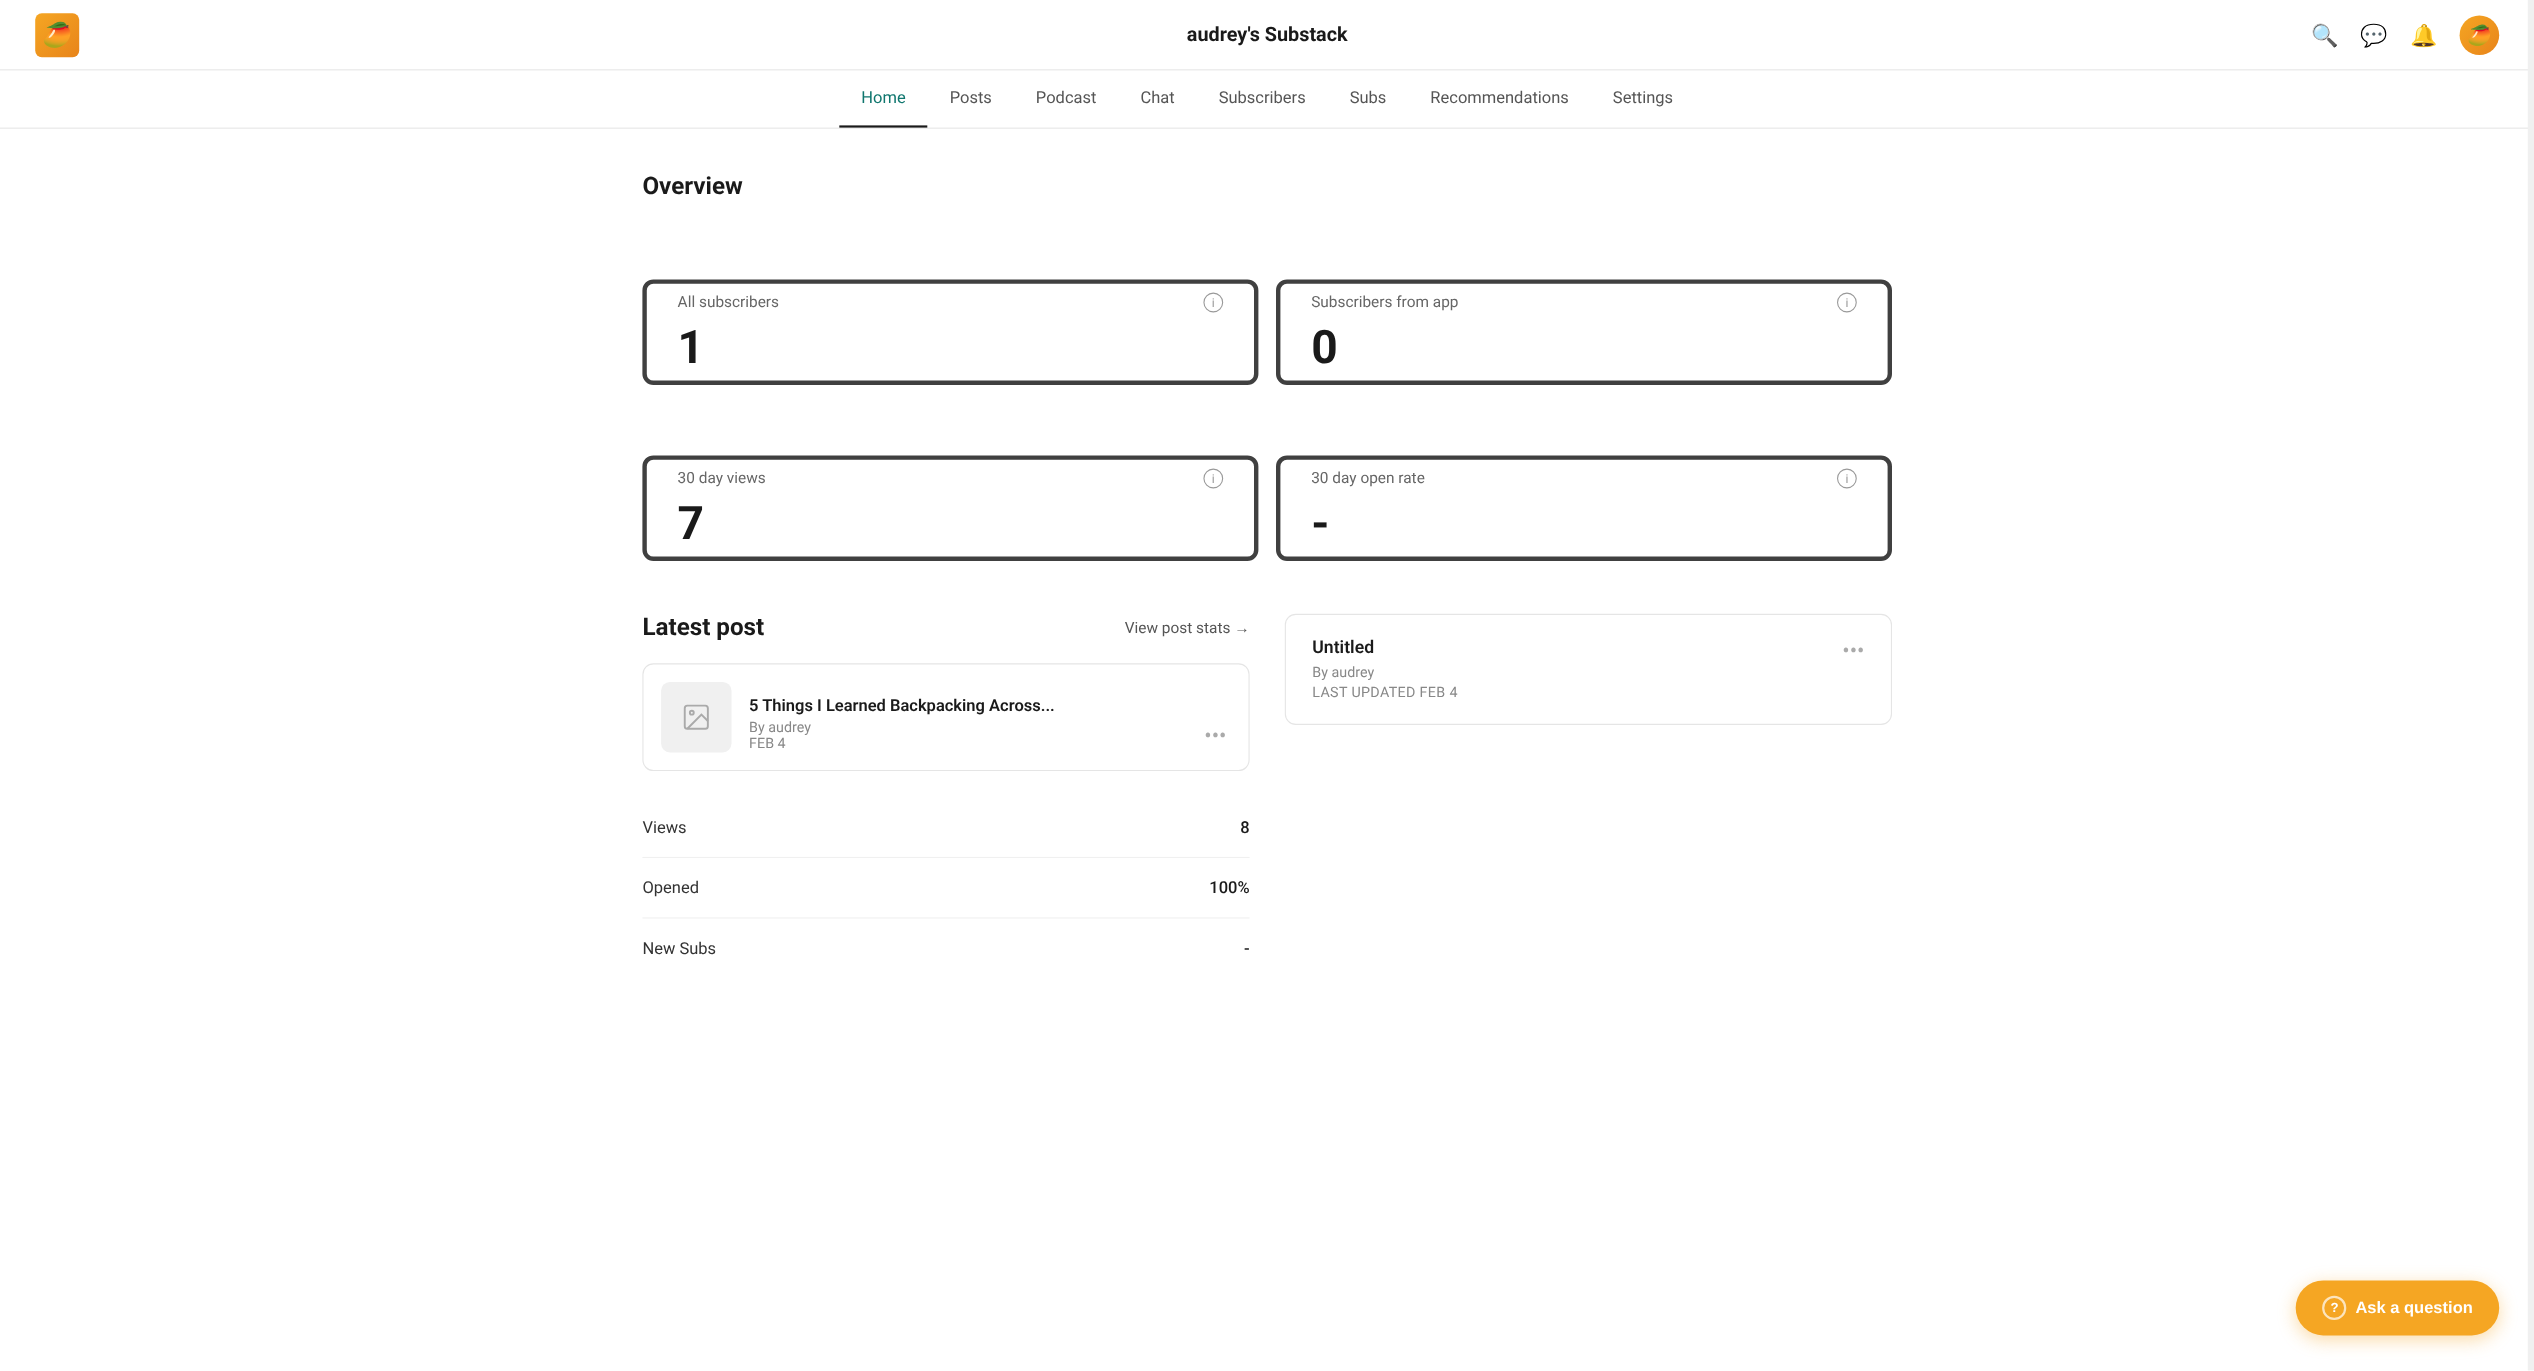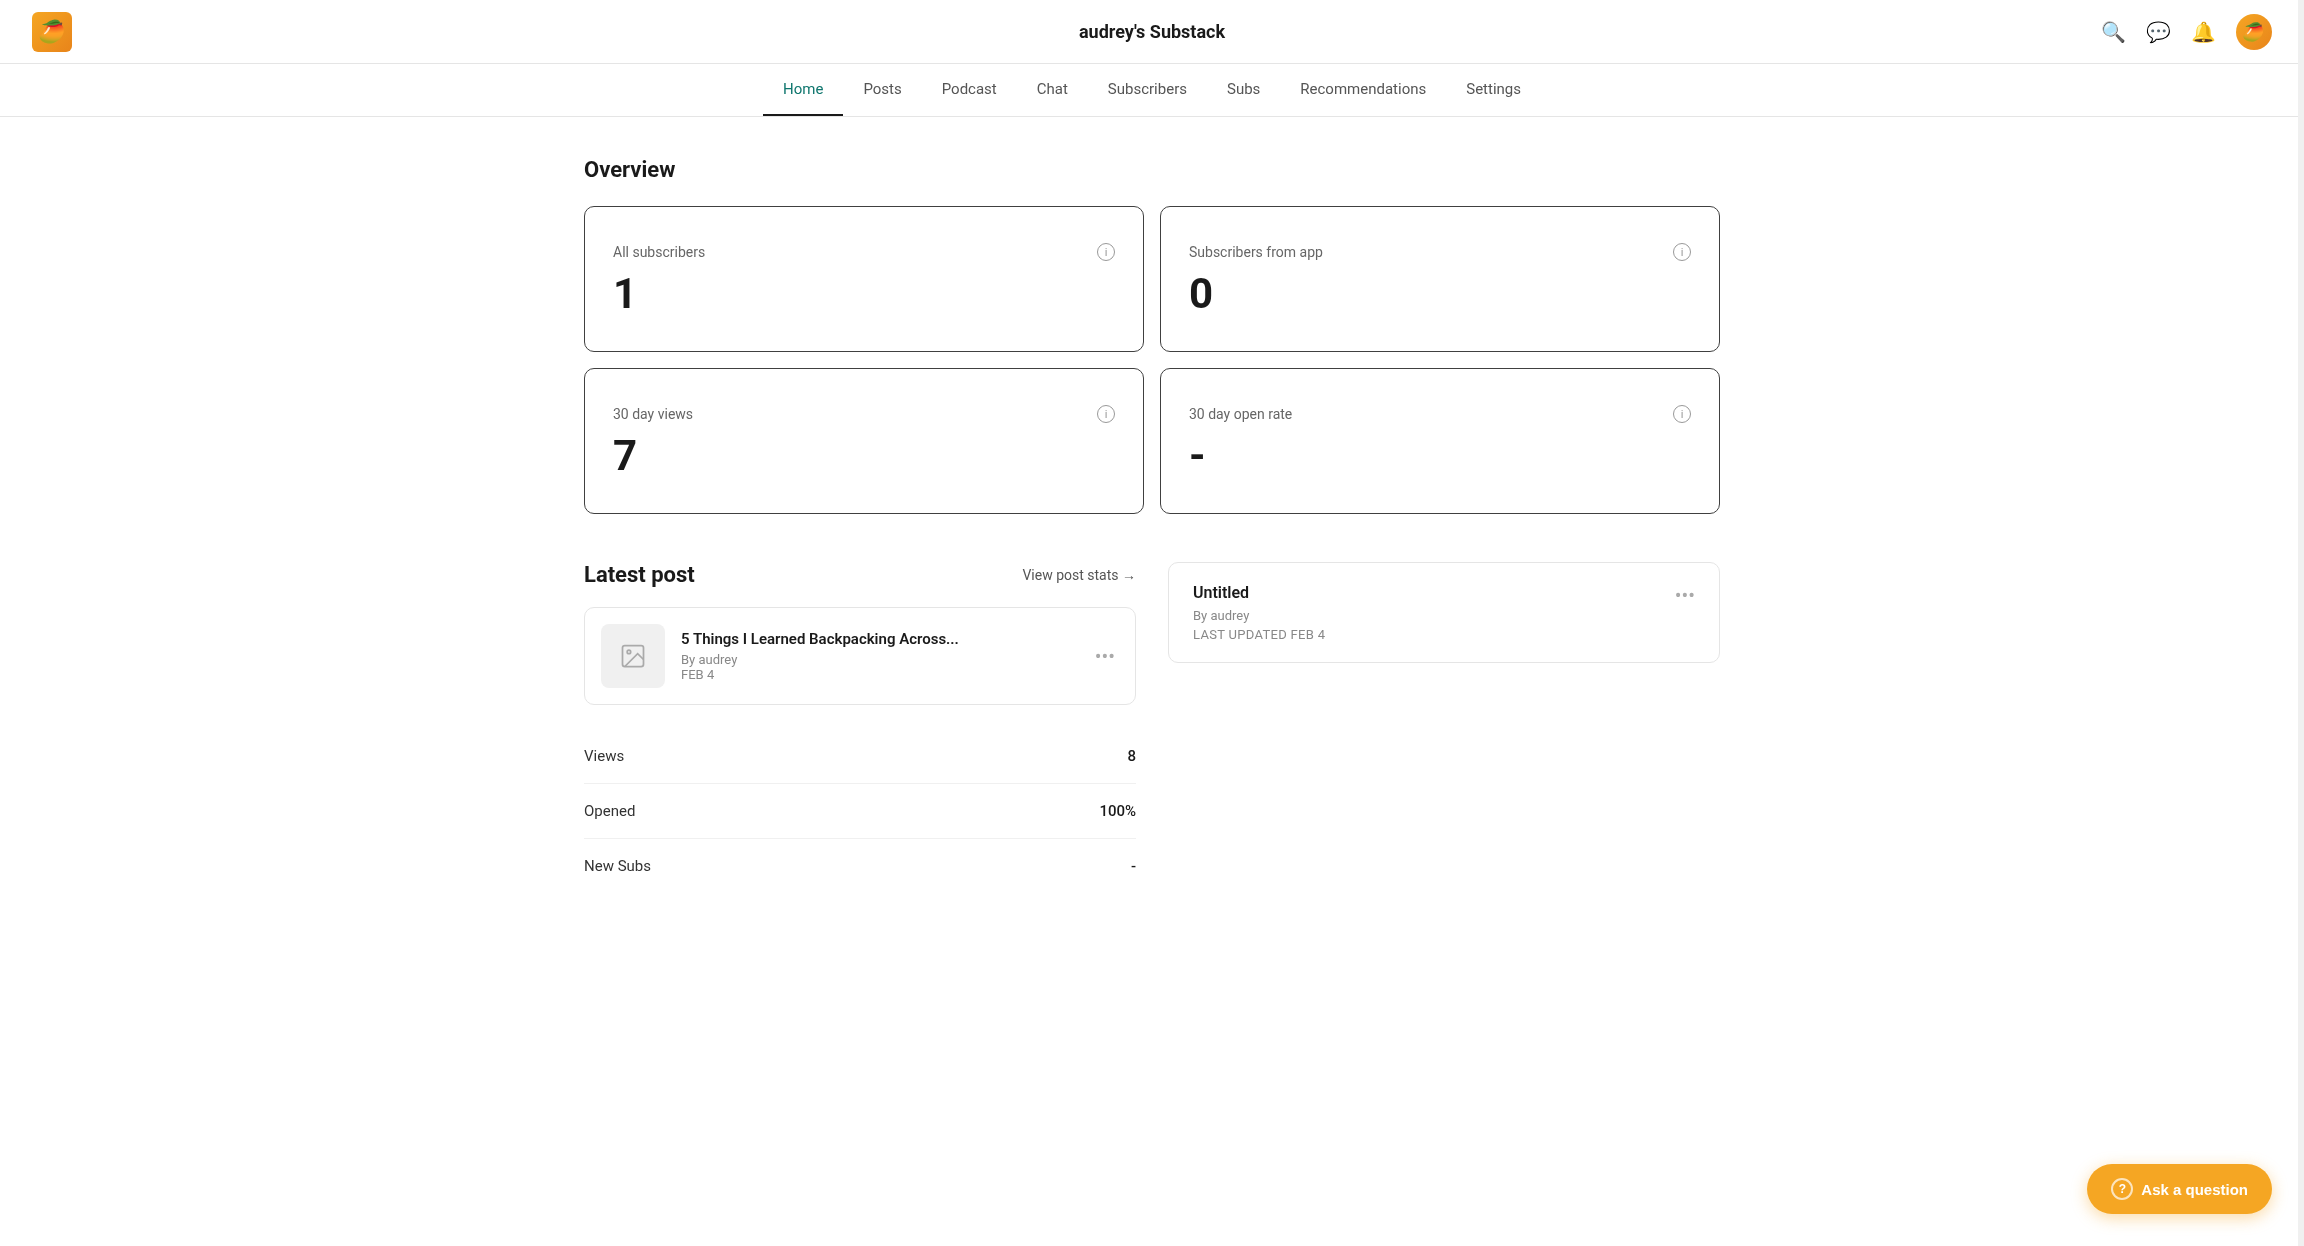--- a/index.html
+++ b/index.html
@@ -93,24 +93,25 @@
     }
 
     
     .overview-grid {
       display: grid;
       grid-template-columns: 1fr 1fr;
       gap: 16px;
       margin-bottom: 48px;
     }
     .stat-card {
-      border: 1px solid #404040;
+      border: 4px solid #404040;
       border-radius: 10px;
-      padding: 36px 28px;
+      padding: 8px 28px;
       background: #fff;
+      margin-top: 48px;
     }
     .stat-card-header {
       display: flex;
       justify-content: space-between;
       align-items: center;
       margin-bottom: 12px;
     }
     .stat-label {
       font-size: 14px;
       color: #666;
@@ -152,21 +153,21 @@
       align-items: center;
       gap: 4px;
     }
 
     
     .post-card {
       border: 1px solid #e5e5e5;
       border-radius: 10px;
       padding: 16px;
       display: flex;
-      align-items: center;
+      align-items: flex-end;
       gap: 16px;
       margin-bottom: 24px;
     }
     .post-thumb {
       width: 64px; height: 64px;
       border-radius: 8px;
       background: #f0f0f0;
       display: flex; align-items: center; justify-content: center;
       color: #aaa;
       font-size: 22px;

